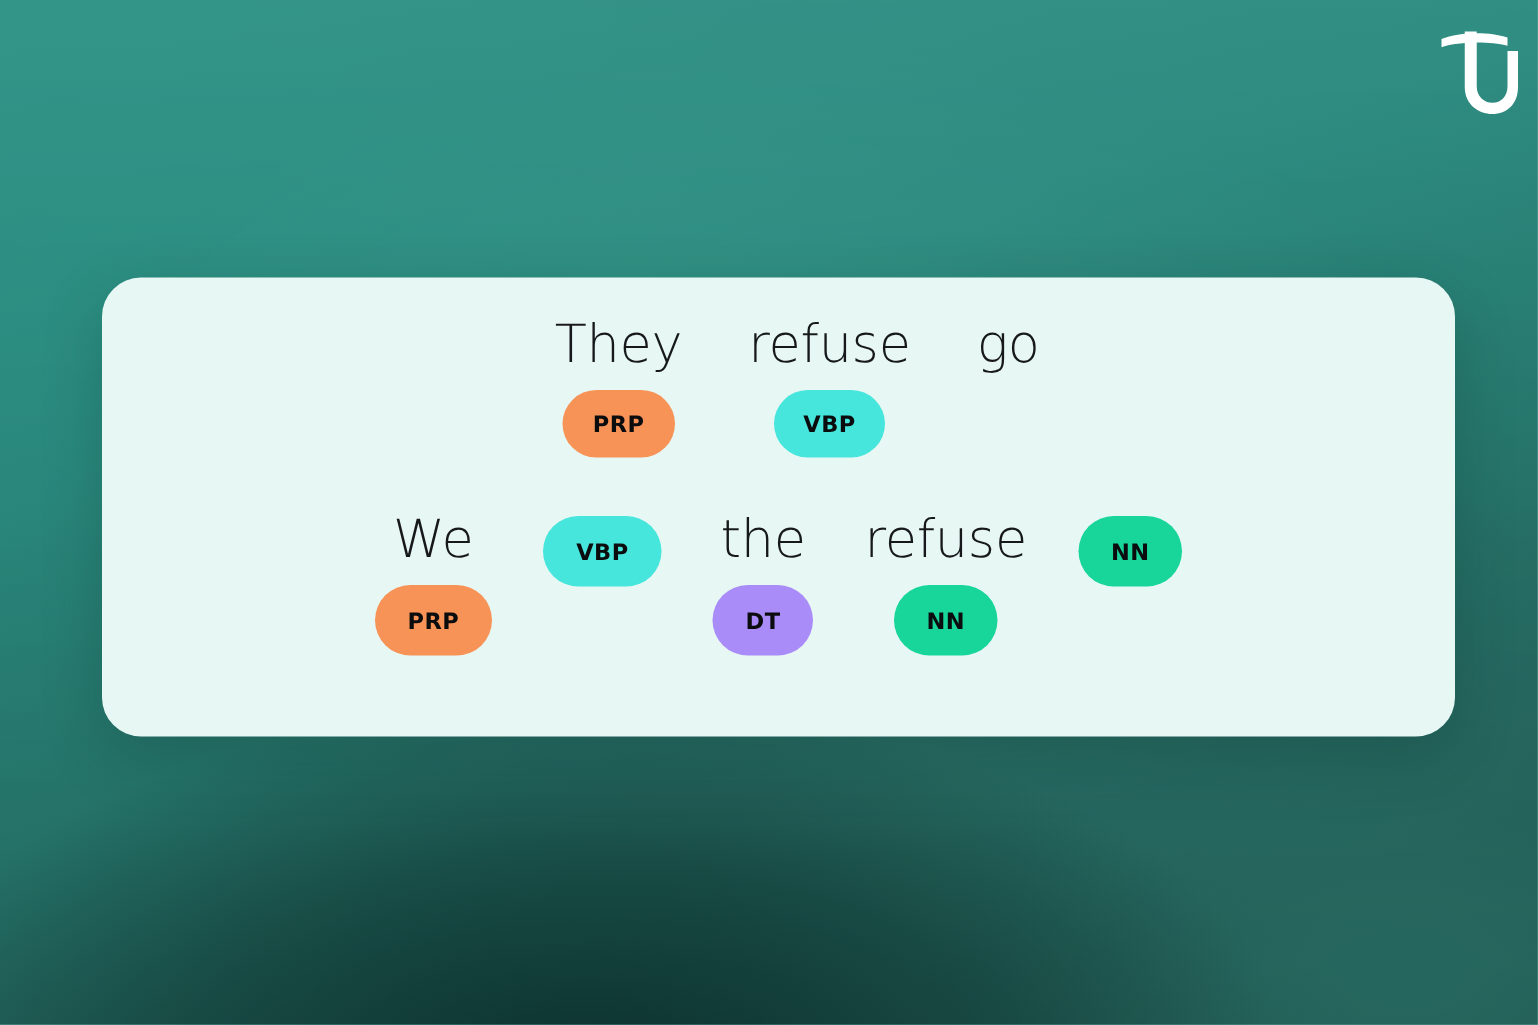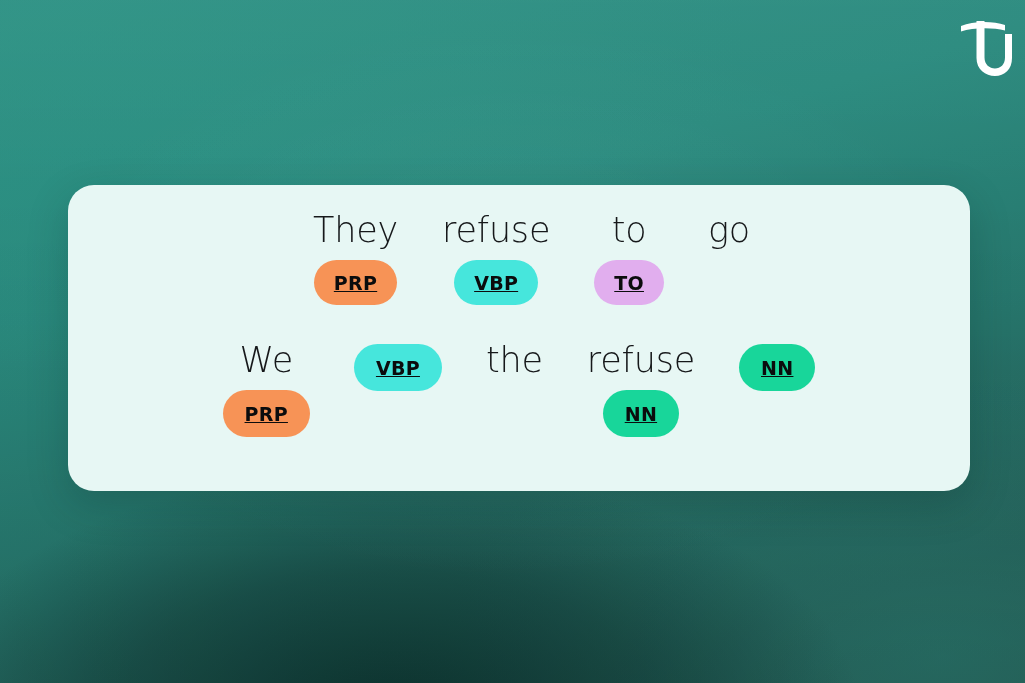--- a/index.html
+++ b/index.html
@@ -92,32 +92,31 @@
   .token-tag {
     margin-top: 7px;
     display: inline-flex;
     align-items: center;
     justify-content: center;
     height: 45px;
     border-radius: 999px;
     color: #0b0c0d;
     font-family: "DejaVu Sans", sans-serif;
     font-weight: 700;
-    font-size: 19px;
+    font-size: 15px;
     letter-spacing: 0.3px;
     box-sizing: border-box;
     white-space: nowrap;
-    text-decoration: underline;
   }
 
   
   .row-1 { gap: 44px; padding-left: 25px; }
   .row-1 .token-tag { min-width: 58px; padding: 0 20px; }
 
-  .row-2 { gap: 44px; }
+  .row-2 { gap: 34px; }
   .row-2 .token-word { font-size: 35px; }
   .row-2 .token-tag { min-width: 58px; padding: 0 22px; height: 47px; }
 </style>
 </head>
 <body>
 
 <div id="stage">
 
   <div id="vignette"></div>
 
@@ -139,44 +138,41 @@
         <div class="token">
           <div class="token-word">They</div>
           <div class="token-tag" style="background-color: rgb(247, 147, 86);">PRP</div>
         </div>
 
         <div class="token">
           <div class="token-word">refuse</div>
           <div class="token-tag" style="background-color: rgb(70, 230, 220);">VBP</div>
         </div>
 
-        <div class="token">
-          <div class="token-word">to</div>
-          <div class="token-tag" style="background-color: rgb(225, 174, 238);">TO</div>
-        </div>
 
         <div class="token">
           <div class="token-word">go</div>
         </div>
 
       </div>
 
       <div class="sentence-row row-2">
 
         <div class="token">
           <div class="token-word">We</div>
           <div class="token-tag" style="background-color: rgb(247, 147, 86);">PRP</div>
         </div>
 
         <div class="token">
           <div class="token-tag" style="background-color: rgb(70, 230, 220);">VBP</div>
         </div>
 
         <div class="token">
           <div class="token-word">the</div>
+          <div class="token-tag" style="background-color: rgb(169, 140, 247);">DT</div>
         </div>
 
         <div class="token">
           <div class="token-word">refuse</div>
           <div class="token-tag" style="background-color: rgb(24, 214, 154);">NN</div>
         </div>
 
         <div class="token">
           <div class="token-tag" style="background-color: rgb(24, 214, 154);">NN</div>
         </div>

